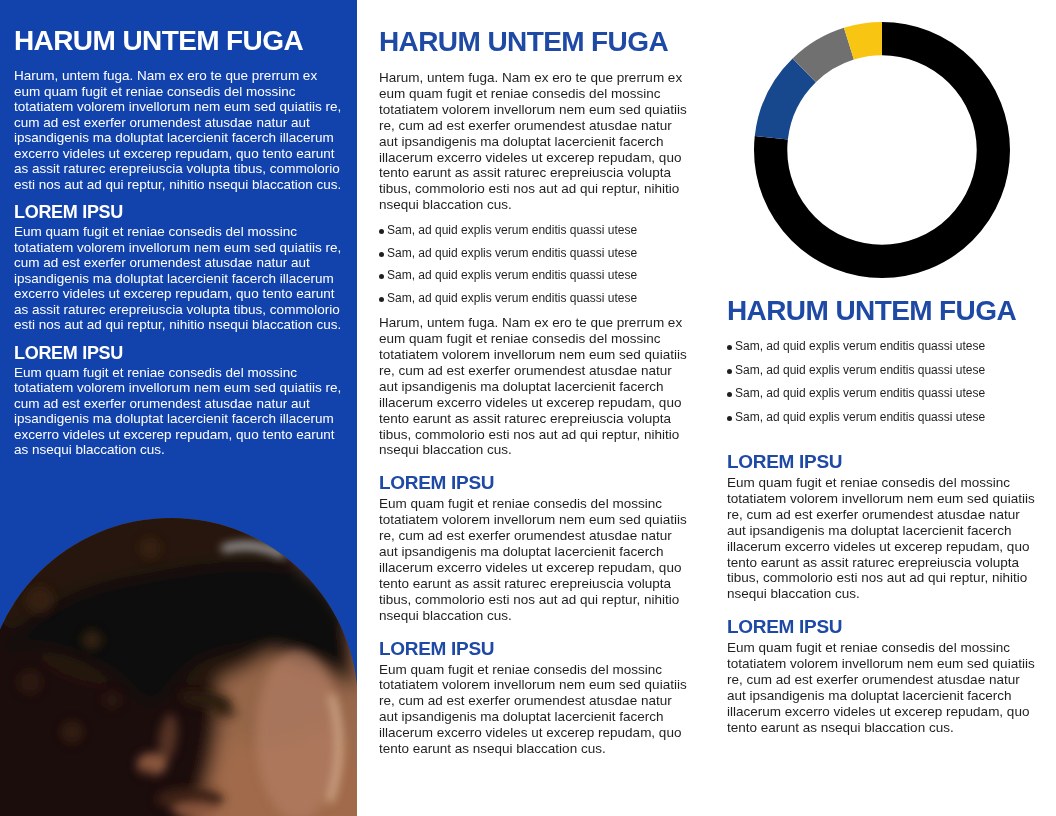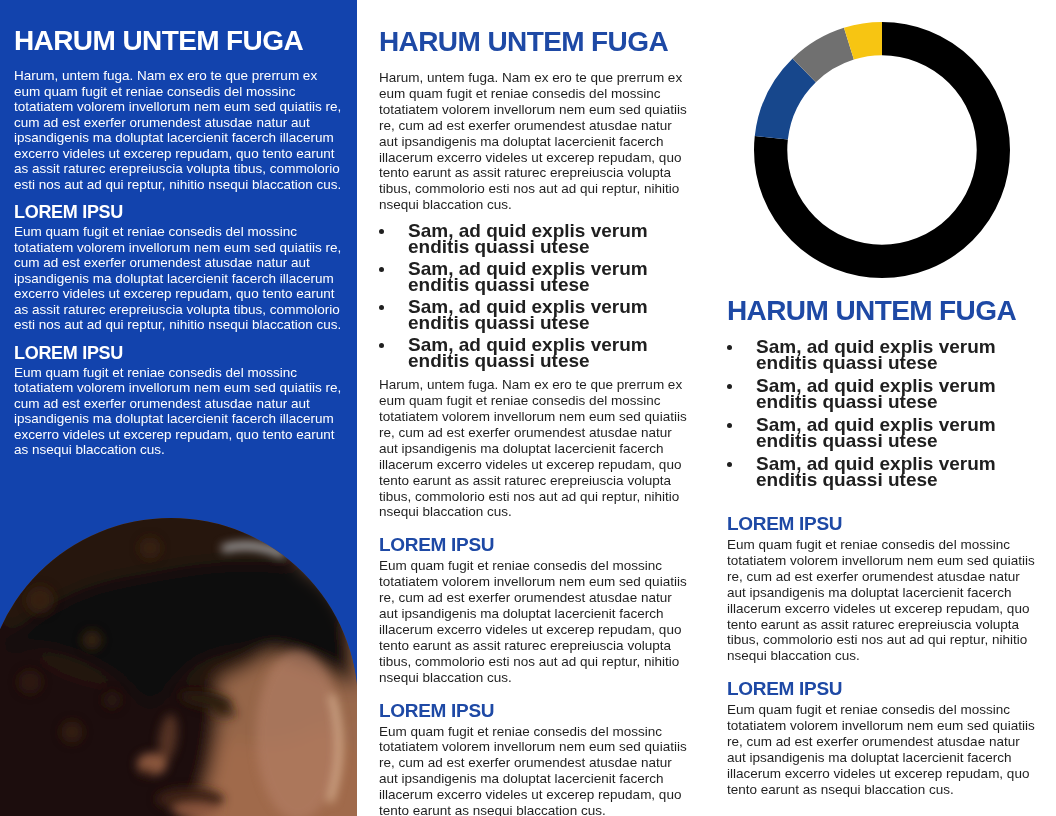--- a/index.html
+++ b/index.html
@@ -29,22 +29,22 @@
     position:absolute; left:379px; top:0; width:313px; padding-top:27px;
     color:#1F1F1F;
   }
   .col-title {
     margin:0 0 13px 0; font-size:28px; line-height:30px; font-weight:700;
     letter-spacing:-0.6px; color:#1E49A5;
   }
   .body-p { margin:0 0 10px 0; font-size:13.5px; line-height:15.9px; color:#1F1F1F; }
   .bullets { margin:3px 0 9px 0; padding:0; list-style:none; }
   .bullets li {
-    display:flex; gap:24px; margin-bottom:7px;
-    font-size:19px; line-height:15.5px; color:#1F1F1F;font-weight:bold;
+    display:flex; gap:3px; margin-bottom:7px;
+    font-size:12px; line-height:15.5px; color:#1F1F1F;
   }
   .bullets .dot {
     flex:none; width:5px; height:5px; border-radius:50%;
     background:#1F1F1F; margin-top:6px;
   }
   .sub-heading {
     margin:14px 0 3px 0; font-size:19px; line-height:21px; font-weight:700;
     letter-spacing:-0.3px; color:#1E49A5;
   }
 

